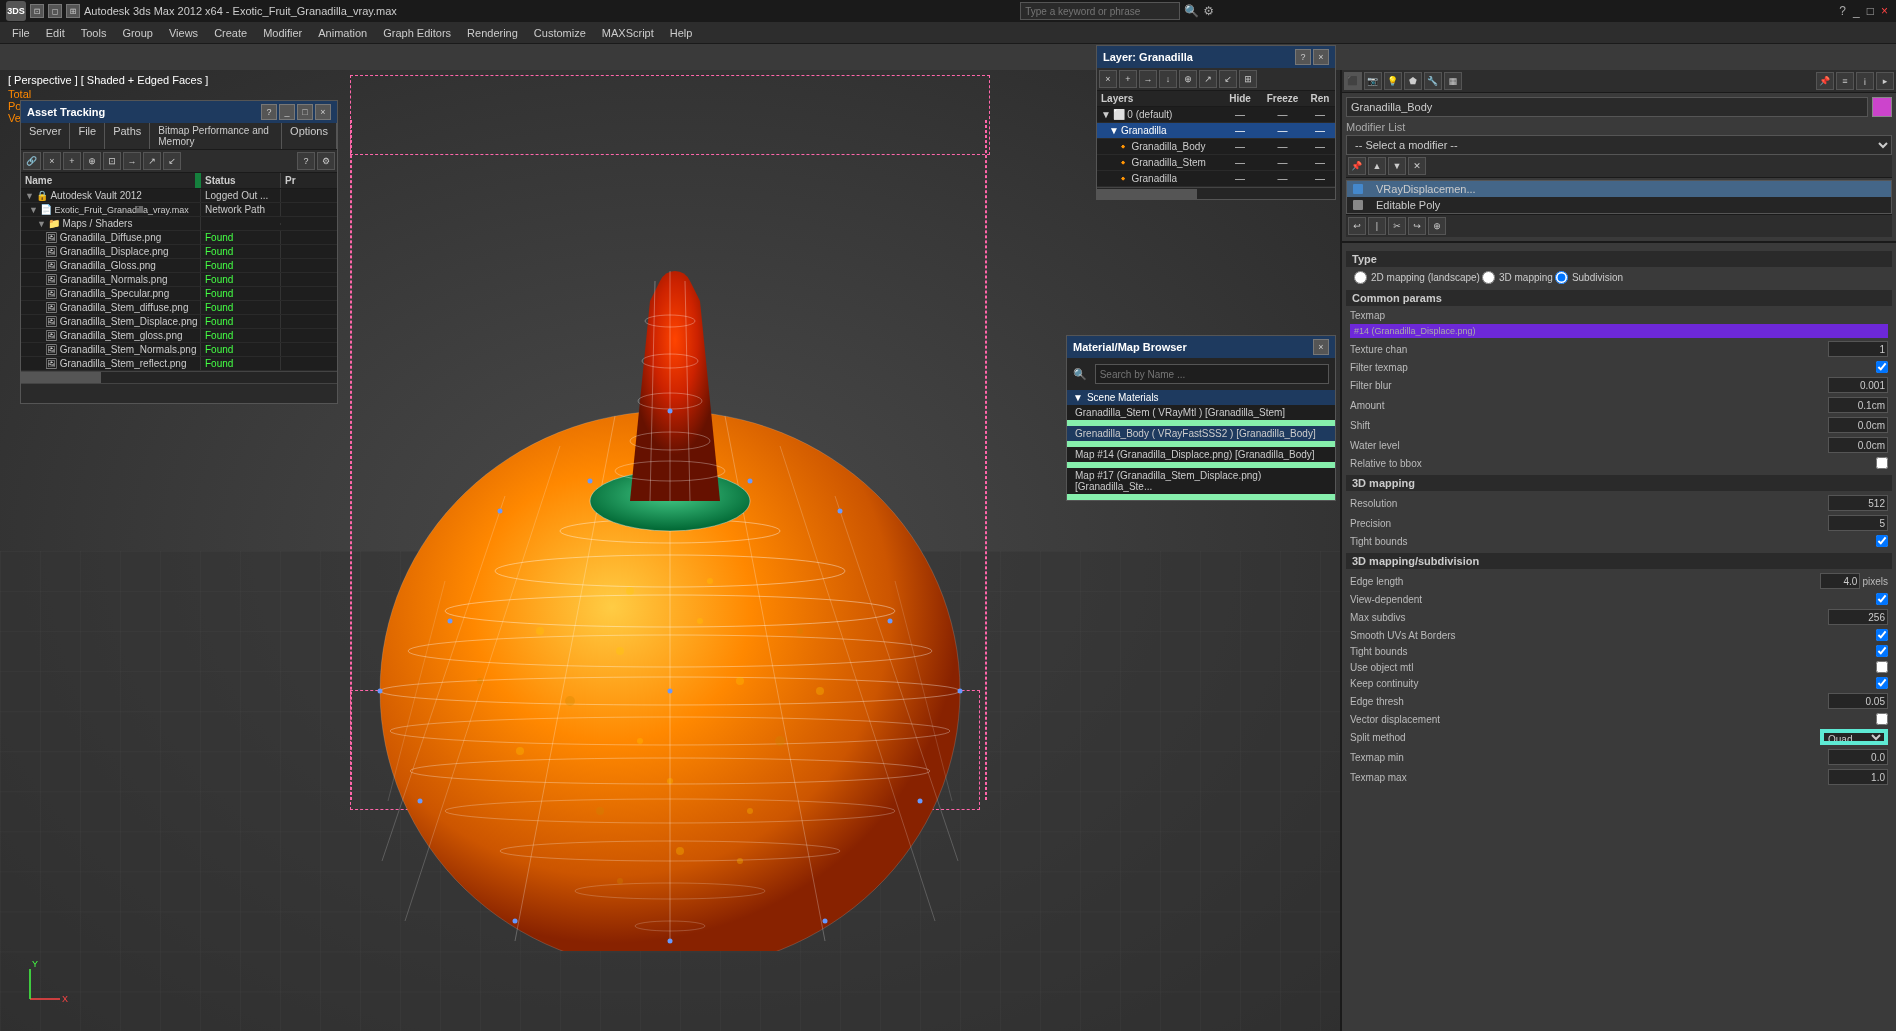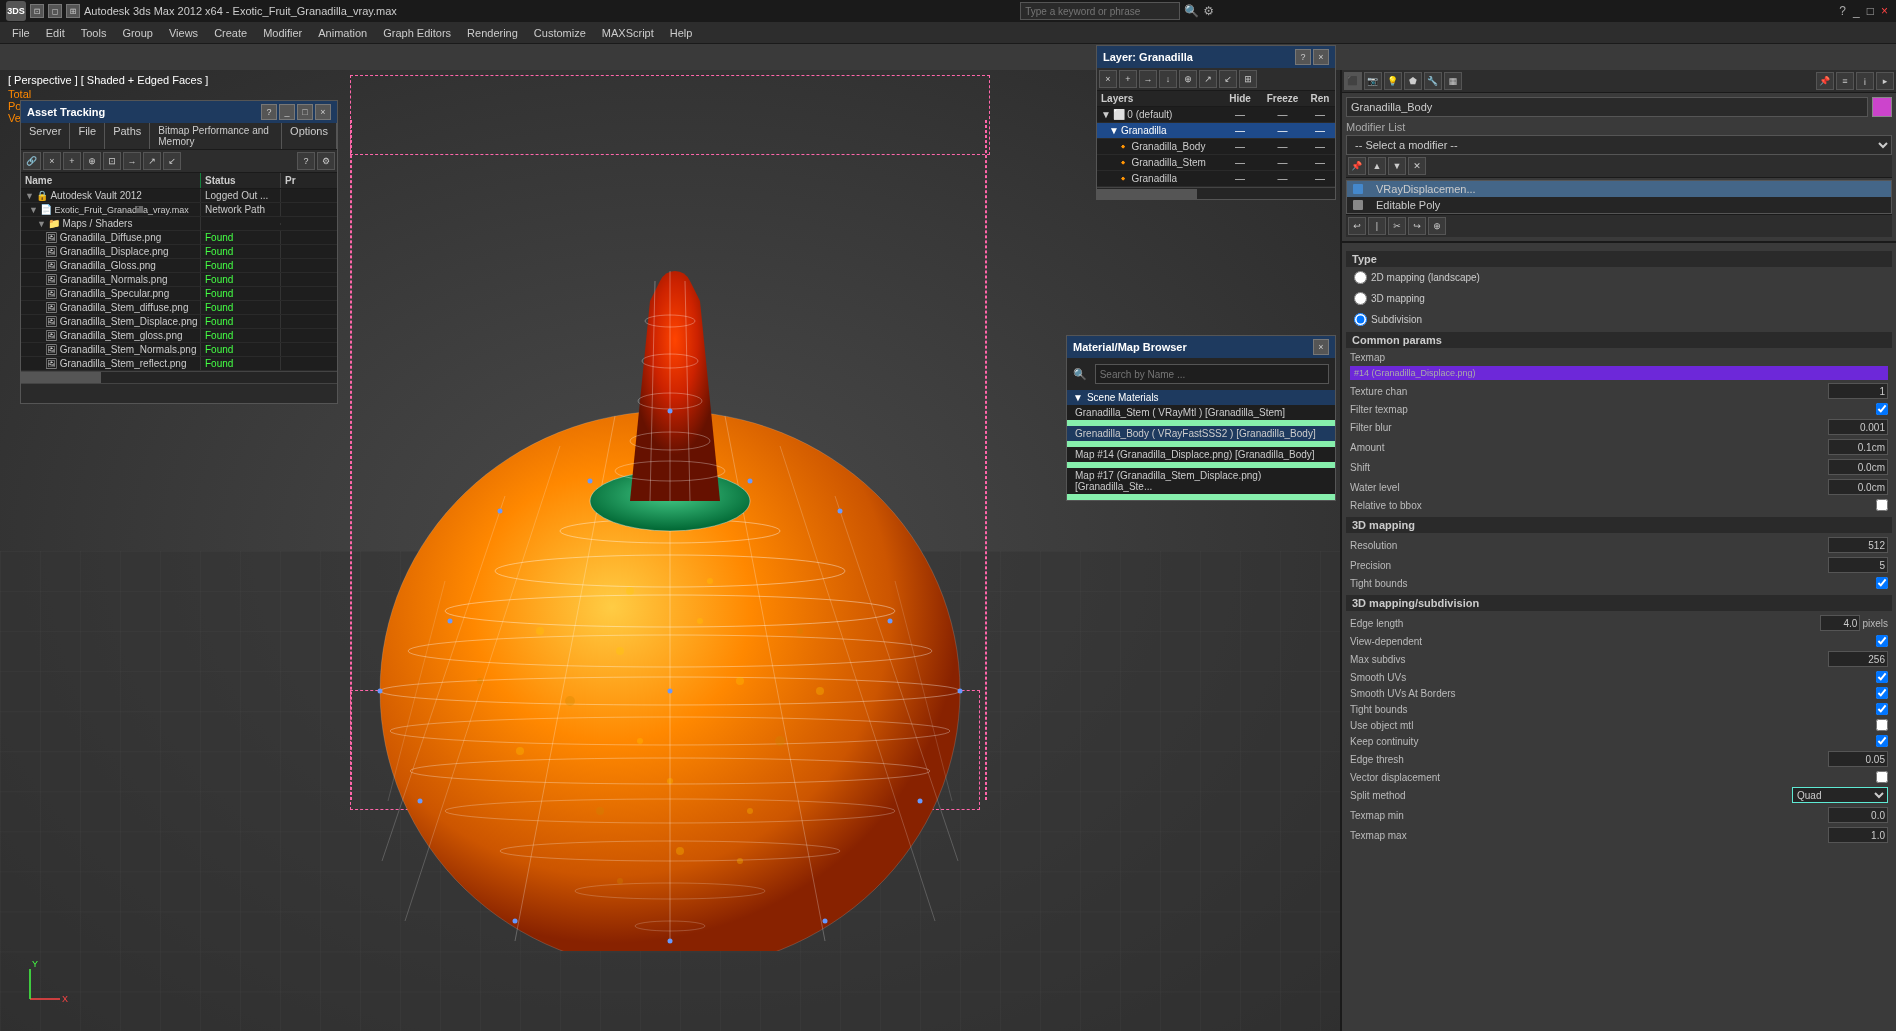--- a/index.html
+++ b/index.html
@@ -259,29 +259,29 @@
       text-align: right;
       padding: 0 2px;
     }
 
     .param-checkbox {
       width: 12px; height: 12px;
       cursor: pointer;
     }
 
     .param-dropdown {
-      width: 96px;
+      width: 68px;
       height: 16px;
       background: #252525;
-      border: 1px solid #5eead4;
+      border: 4px solid #5eead4;
       color: #ccc;
       font-size: 10px;
     }
 
-    .radio-group { display: flex; flex-direction: column; gap: 8px; padding: 2px 8px; }
+    .radio-group { display: flex; flex-direction: row; gap: 2px; padding: 2px 8px; }
     .radio-item { display: flex; align-items: center; gap: 4px; font-size: 10px; }
 
     
     #asset-tracking {
       position: absolute;
       top: 100px;
       left: 20px;
       width: 318px;
       background: #2d2d2d;
       border: 1px solid #555;
@@ -328,21 +328,21 @@
     }
 
     #asset-table-header {
       display: flex;
       background: #252525;
       border-bottom: 1px solid #1a1a1a;
       font-size: 10px;
       color: #ccc;
       font-weight: bold;
     }
-    .asset-col-name { width: 180px; padding: 2px 4px; border-right: 1px solid #15803d; }
+    .asset-col-name { width: 180px; padding: 2px 4px; border-right: 6px solid #15803d; }
     .asset-col-status { width: 80px; padding: 2px 4px; border-right: 1px solid #444; }
     .asset-col-path { width: 40px; padding: 2px 4px; }
 
     #asset-tree { max-height: 260px; overflow-y: auto; background: #1e1e1e; }
     .asset-row {
       display: flex;
       align-items: center;
       font-size: 10px;
       color: #ccc;
       border-bottom: 1px solid #2a2a2a;
@@ -1042,24 +1042,20 @@
     <div class="param-row">
       <span class="param-label">View-dependent</span>
       <input type="checkbox" class="param-checkbox" checked="" style="">
     </div>
 
     <div class="param-row">
       <span class="param-label">Max subdivs</span>
       <input type="text" class="param-value" value="256" style="">
     </div>
 
-    <div class="param-row">
-      <span class="param-label">Smooth UVs</span>
-      <input type="checkbox" class="param-checkbox" checked="" style="">
-    </div>
 
     <div class="param-row">
       <span class="param-label">Smooth UVs At Borders</span>
       <input type="checkbox" class="param-checkbox" checked="" style="">
     </div>
 
     <div class="param-row">
       <span class="param-label">Tight bounds</span>
       <input type="checkbox" class="param-checkbox" checked="" style="">
     </div>

